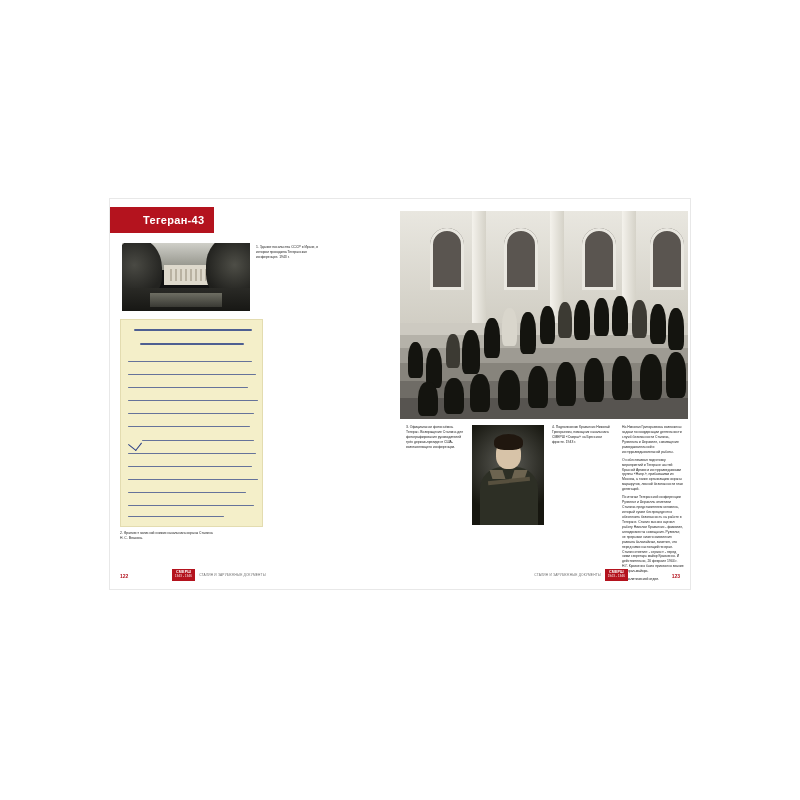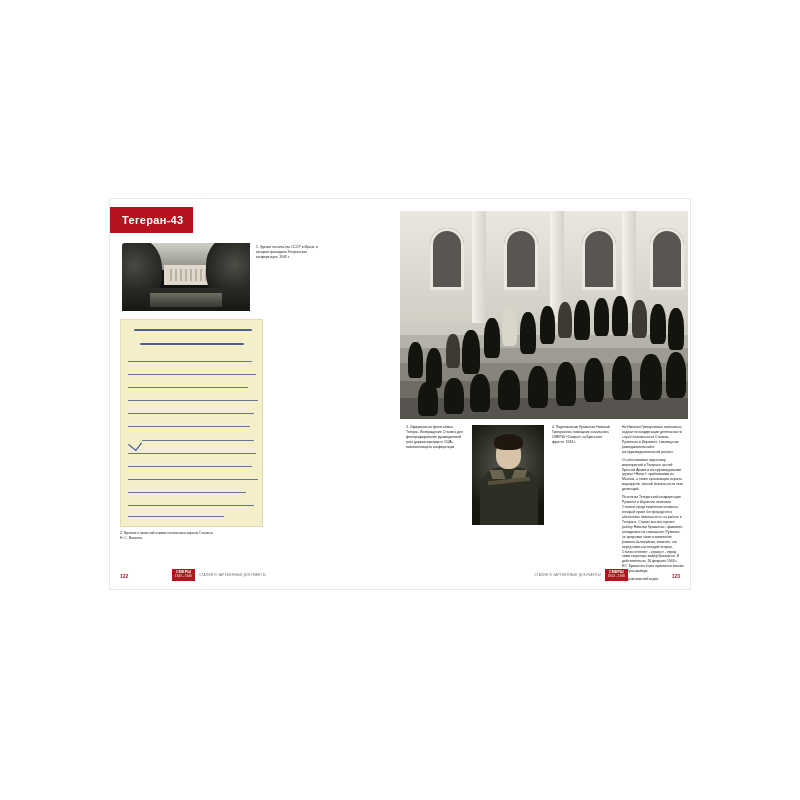--- a/index.html
+++ b/index.html
@@ -42,20 +42,21 @@
     color: #ffffff;
     display: flex;
     align-items: center;
     padding: 0 10px 0 12px;
     letter-spacing: .3px;
   }
   .section-banner .title {
     font-size: 11px;
     font-weight: bold;
     white-space: nowrap;
+    margin-left: 21px;
   }
 
   
   .photo-top {
     position: absolute;
     left: 12px;
     top: 44px;
     width: 128px;
     height: 68px;
     background: #121212;

